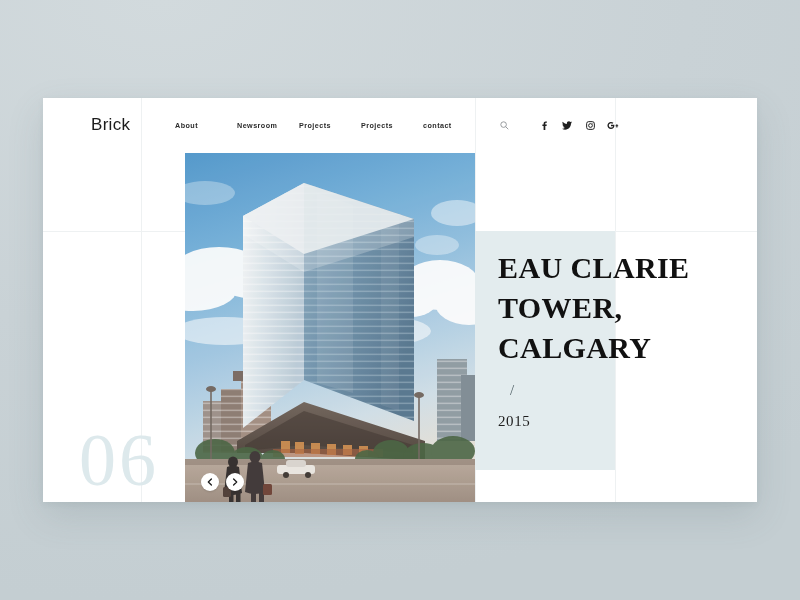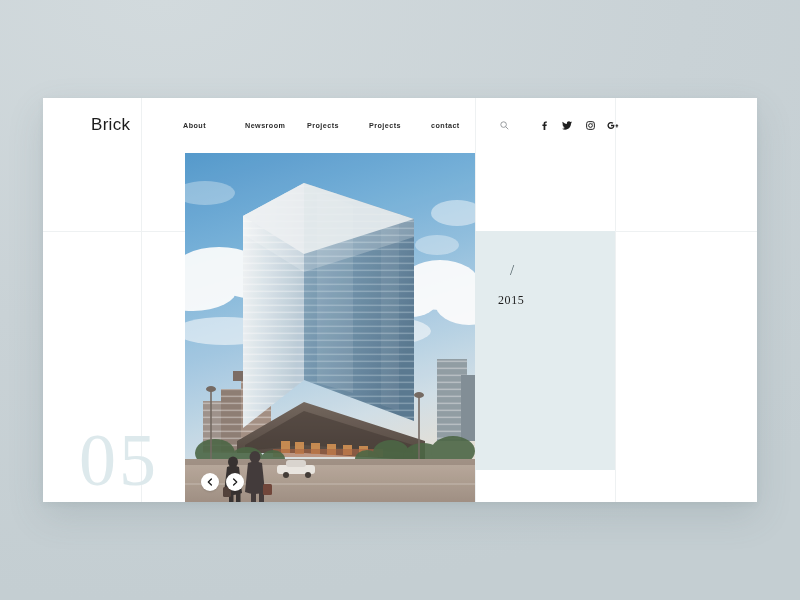--- a/index.html
+++ b/index.html
@@ -69,21 +69,21 @@
     top: 17px;
     font-size: 17px;
     font-weight: 300;
     letter-spacing: 0.3px;
     color: #1c1c1c;
     font-family: "Liberation Sans", sans-serif;
   }
 
   #main-nav {
     position: absolute;
-    left: 140px;
+    left: 132px;
     top: 23px;
     display: flex;
     align-items: center;
   }
   .nav-item {
     font-size: 7.2px;
     font-weight: 700;
     letter-spacing: 0.45px;
     color: #2b2b2b;
     text-decoration: none;
@@ -193,21 +193,21 @@
     font-family: "Liberation Serif", serif;
     font-size: 15px;
     color: #54646a;
     margin-top: 15px;
     margin-left: 12px;
     line-height: 1;
   }
 
   #project-year {
     font-family: "Liberation Serif", serif;
-    font-size: 12px;
+    font-size: 15px;
     letter-spacing: 0.6px;
     color: #1d1d1d;
     margin-top: 16px;
     line-height: 1;
   }
 </style>
 </head>
 <body>
 
 <div id="bg-wash"></div>
@@ -276,21 +276,21 @@
       <div class="tool-icon">
         <svg width="13" height="9" viewBox="0 0 15 10" fill="currentColor">
           <path d="M4.6 4.3v1.5h2.5C6.95 6.7 6.1 7.4 4.6 7.4c-1.4 0-2.5-1.1-2.5-2.5S3.2 2.4 4.6 2.4c0.63 0 1.2 0.22 1.65 0.58l1.13-1.1C6.62 1.2 5.68 0.85 4.6 0.85 2.33 0.85 0.5 2.7 0.5 4.9s1.83 4.05 4.1 4.05c2.37 0 3.93-1.66 3.93-4.0 0-0.27-0.03-0.47-0.07-0.68H4.6z"></path>
           <path d="M12.0 3.6h-1.2v1.2H9.9v1.2h0.9v1.2H12V6.0h0.9V4.8H12V3.6z"></path>
         </svg>
       </div>
 
     </div>
   </div>
 
-  <div id="slide-number">05</div>
+  <div id="slide-number">06</div>
 
   <div id="info-panel"></div>
 
   <div id="hero">
     <svg viewBox="0 0 290 349" preserveAspectRatio="xMidYMid slice">
       <defs>
         <linearGradient id="sky" x1="0" y1="0" x2="0.25" y2="1">
           <stop offset="0%" stop-color="#4e96cc"></stop>
           <stop offset="30%" stop-color="#73b0da"></stop>
           <stop offset="62%" stop-color="#a8cbe4"></stop>
@@ -440,17 +440,18 @@
       </svg>
     </div>
     <div class="arrow-btn">
       <svg width="6" height="8" viewBox="0 0 6 8" fill="none" stroke="#1d1d1d" stroke-width="1.3" stroke-linecap="round" stroke-linejoin="round">
         <polyline points="1.6,1 4.7,4 1.6,7"></polyline>
       </svg>
     </div>
   </div>
 
   <div id="project-block">
+    <div id="project-title">EAU CLARIE TOWER, CALGARY</div>
     <div id="project-sep">/</div>
     <div id="project-year">2015</div>
   </div>
 
 </div>
 
 </body></html>

